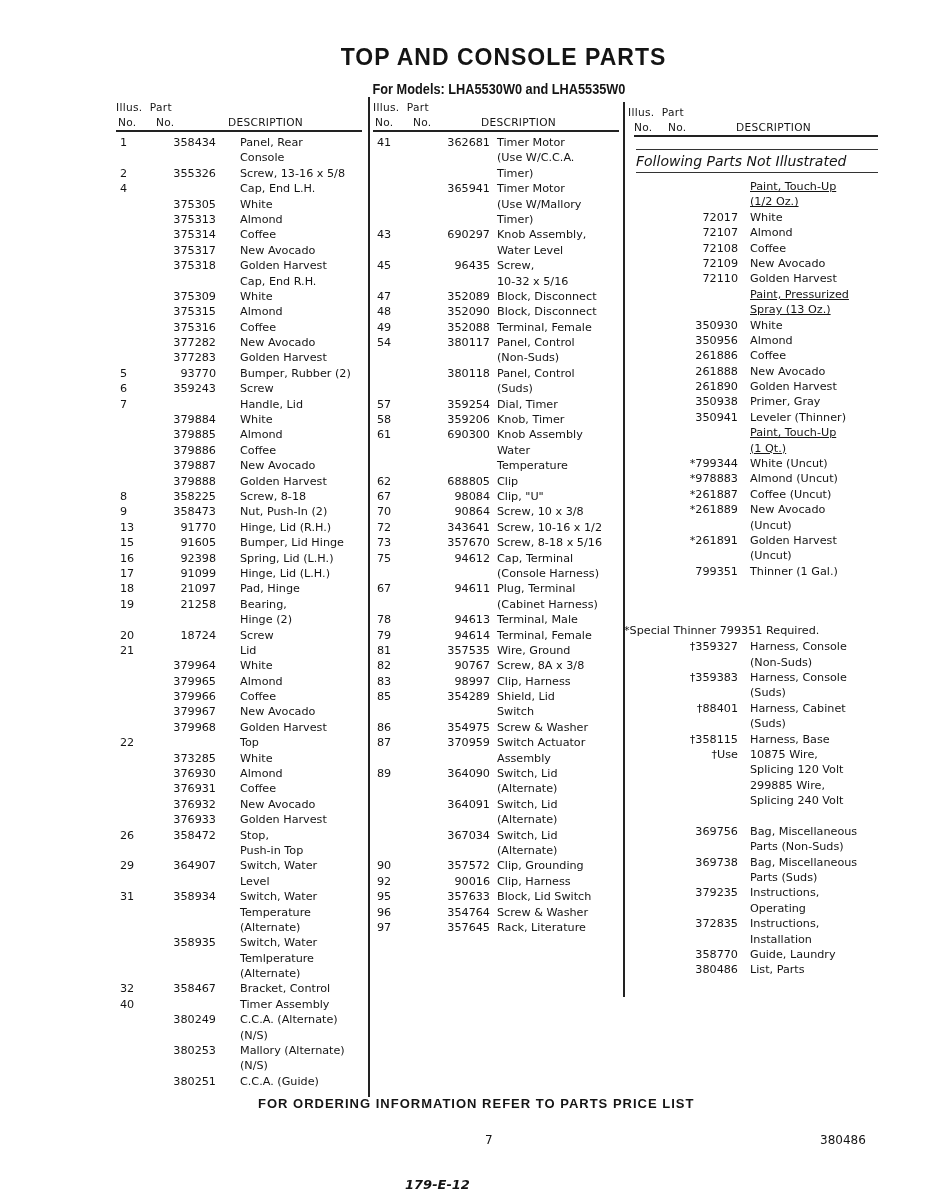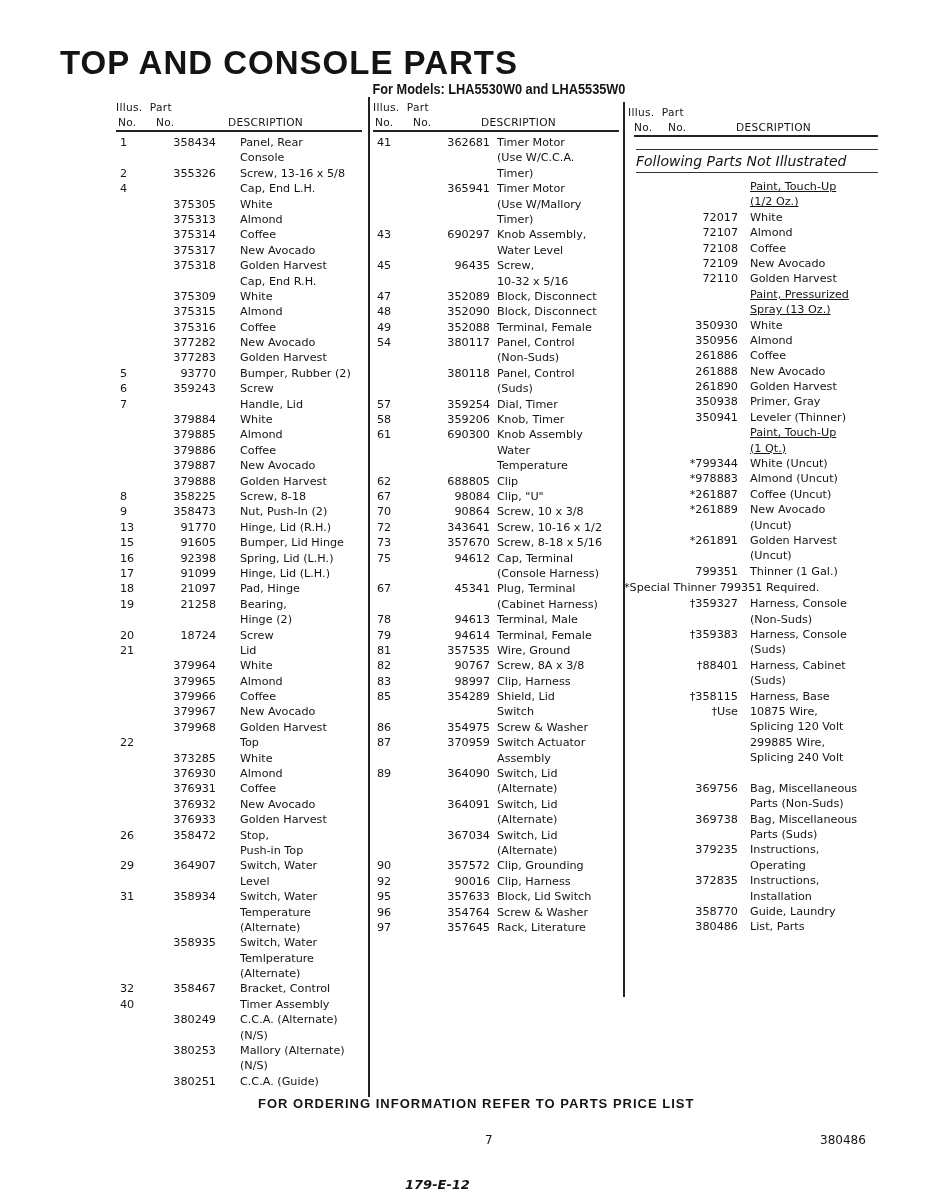--- a/index.html
+++ b/index.html
@@ -1,19 +1,19 @@
 <!DOCTYPE html>
 <html><head>
 <meta charset="utf-8">
 <style>
   html, body { margin:0; padding:0; background:#ffffff; }
   body { width:947px; height:1200px; position:relative; overflow:hidden; color:#141414;
          font-family:"DejaVu Sans", sans-serif; }
-  .title { position:absolute; left:0; width:947px; top:44px; text-align:left;
-           font-family:"Liberation Sans", sans-serif; font-weight:bold; font-size:33px;
+  .title { position:absolute; left:0; width:947px; top:44px; text-align:center;
+           font-family:"Liberation Sans", sans-serif; font-weight:bold; font-size:23px;
            letter-spacing:1px; padding-left:60px; box-sizing:border-box; }
   .subtitle { position:absolute; left:0; width:947px; top:80px; text-align:center;
               font-family:"Liberation Sans", sans-serif; font-weight:bold; font-size:15px;
               transform:scaleX(0.85); padding-left:60px; box-sizing:border-box; }
   .col { position:absolute; top:97px; font-size:11.2px; }
   .col1 { left:116px; width:246px; }
   .col2 { left:373px; width:246px; }
   .col3 { left:628px; width:250px; }
   .vline { position:absolute; width:2px; background:#222; }
   .hdr { position:relative; height:33px; font-size:10.6px; letter-spacing:0.3px; }
@@ -27,21 +27,21 @@
   .row .desc { position:absolute; }
   .col1 .row .part { left:40px; width:60px; }
   .col1 .row .desc { left:124px; }
   .col2 .row .part { left:40px; width:77px; }
   .col2 .row .desc { left:124px; }
   .col3 .row .part { left:30px; width:80px; }
   .col3 .row .desc { left:122px; }
   .u { text-decoration:underline; }
   .section { text-align:left; height:22px; line-height:22px; border-top:1px solid #333;
              border-bottom:1px solid #333; margin:12px 0 6px 8px; font-size:14px;font-style:italic; }
-  .note { height:17px; line-height:17px; white-space:nowrap; margin-left:-4px; }
+  .note { height:17px; line-height:17px; white-space:nowrap; margin-left:-4px;margin-top:43px; }
   .footer { position:absolute; top:1096px; left:258px; font-family:"Liberation Sans", sans-serif;
             font-weight:bold; font-size:13px; letter-spacing:1px; }
   .pageno { position:absolute; top:1133px; left:485px; font-size:12px; }
   .docno { position:absolute; top:1133px; left:820px; font-size:12px; }
   .hand { position:absolute; top:1177px; left:405px; font-style:italic; font-weight:bold; font-size:13px; }
 </style>
 </head>
 <body>
 
 <div class="title">TOP AND CONSOLE PARTS</div>
@@ -525,21 +525,21 @@
         <span class="part">94612</span>
         <span class="desc">Cap, Terminal</span>
       </div>
       <div class="row">
         <span class="ill"></span>
         <span class="part"></span>
         <span class="desc">(Console Harness)</span>
       </div>
       <div class="row">
         <span class="ill">67</span>
-        <span class="part">45341</span>
+        <span class="part">94611</span>
         <span class="desc">Plug, Terminal</span>
       </div>
       <div class="row">
         <span class="ill"></span>
         <span class="part"></span>
         <span class="desc">(Cabinet Harness)</span>
       </div>
       <div class="row">
         <span class="ill">78</span>
         <span class="part">94613</span>

